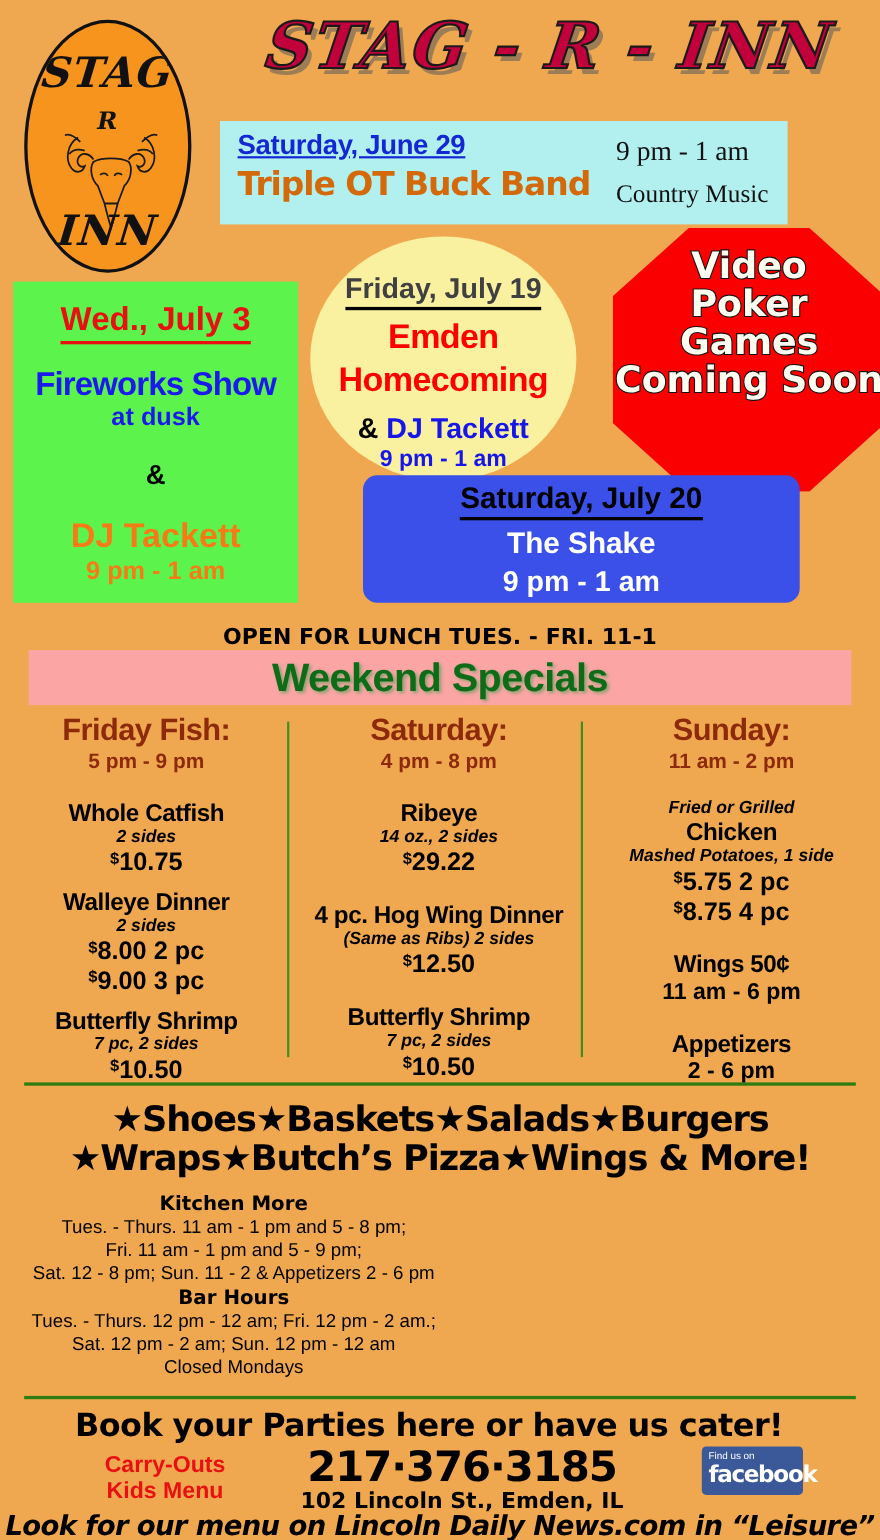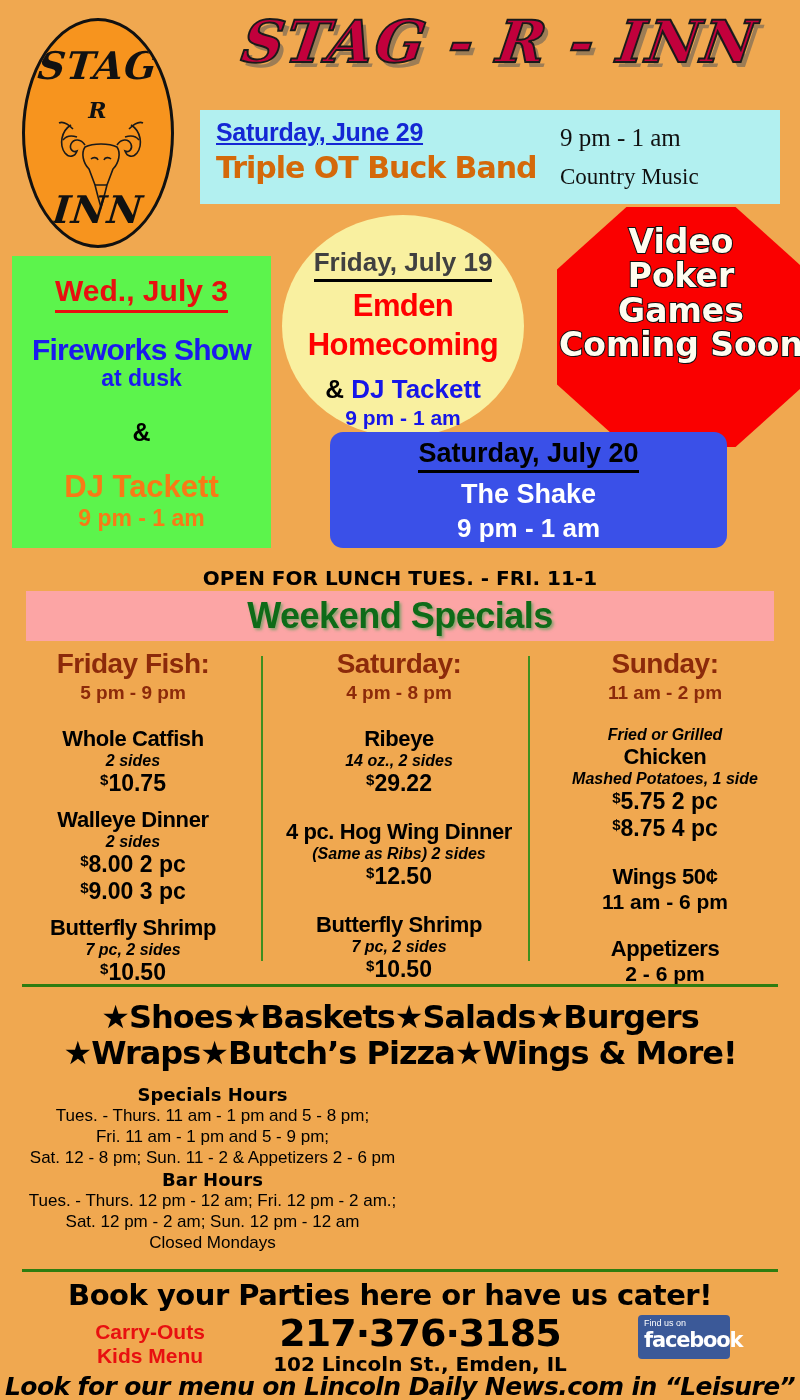--- a/index.html
+++ b/index.html
@@ -63,21 +63,21 @@
     text-shadow: 5px 5px 0 rgba(90,90,90,0.55);
     letter-spacing: 2px;
     transform: skewX(-8deg);
     white-space: nowrap;
   }
 
   
   .cyan-banner {
     position: absolute;
     left: 200px; top: 110px;
-    width: 580px; height: 94px;
+    width: 516px; height: 94px;
     background: #b2f0f0;
     display: flex;
   }
   .cyan-left { width: 360px; padding-left: 16px; box-sizing: border-box; }
   .cyan-right { flex: 1; padding-top: 6px; }
   .cy-date {
     font-size: 25px; font-weight: bold; color: #1427d4;
     text-decoration: underline; margin-top: 8px; letter-spacing: -0.3px;
   }
   .cy-band {
@@ -423,21 +423,21 @@
       </div>
     </div>
   </div>
 
   <div class="hdiv" style="top:984px;"></div>
 
   <div class="stars l1">★Shoes★Baskets★Salads★Burgers</div>
   <div class="stars l2">★Wraps★Butch’s Pizza★Wings &amp; More!</div>
 
   <div class="hours">
-    <h4>Specials Hours</h4>
+    <h4>Kitchen More</h4>
     <p>Tues. - Thurs. 11 am - 1 pm and 5 - 8 pm;</p>
     <p>Fri. 11 am - 1 pm and 5 - 9 pm;</p>
     <p>Sat. 12 - 8 pm; Sun. 11 - 2 &amp; Appetizers 2 - 6 pm</p>
     <h4>Bar Hours</h4>
     <p>Tues. - Thurs. 12 pm - 12 am; Fri. 12 pm - 2 am.;</p>
     <p>Sat. 12 pm - 2 am; Sun. 12 pm - 12 am</p>
     <p>Closed Mondays</p>
   </div>
 
 

